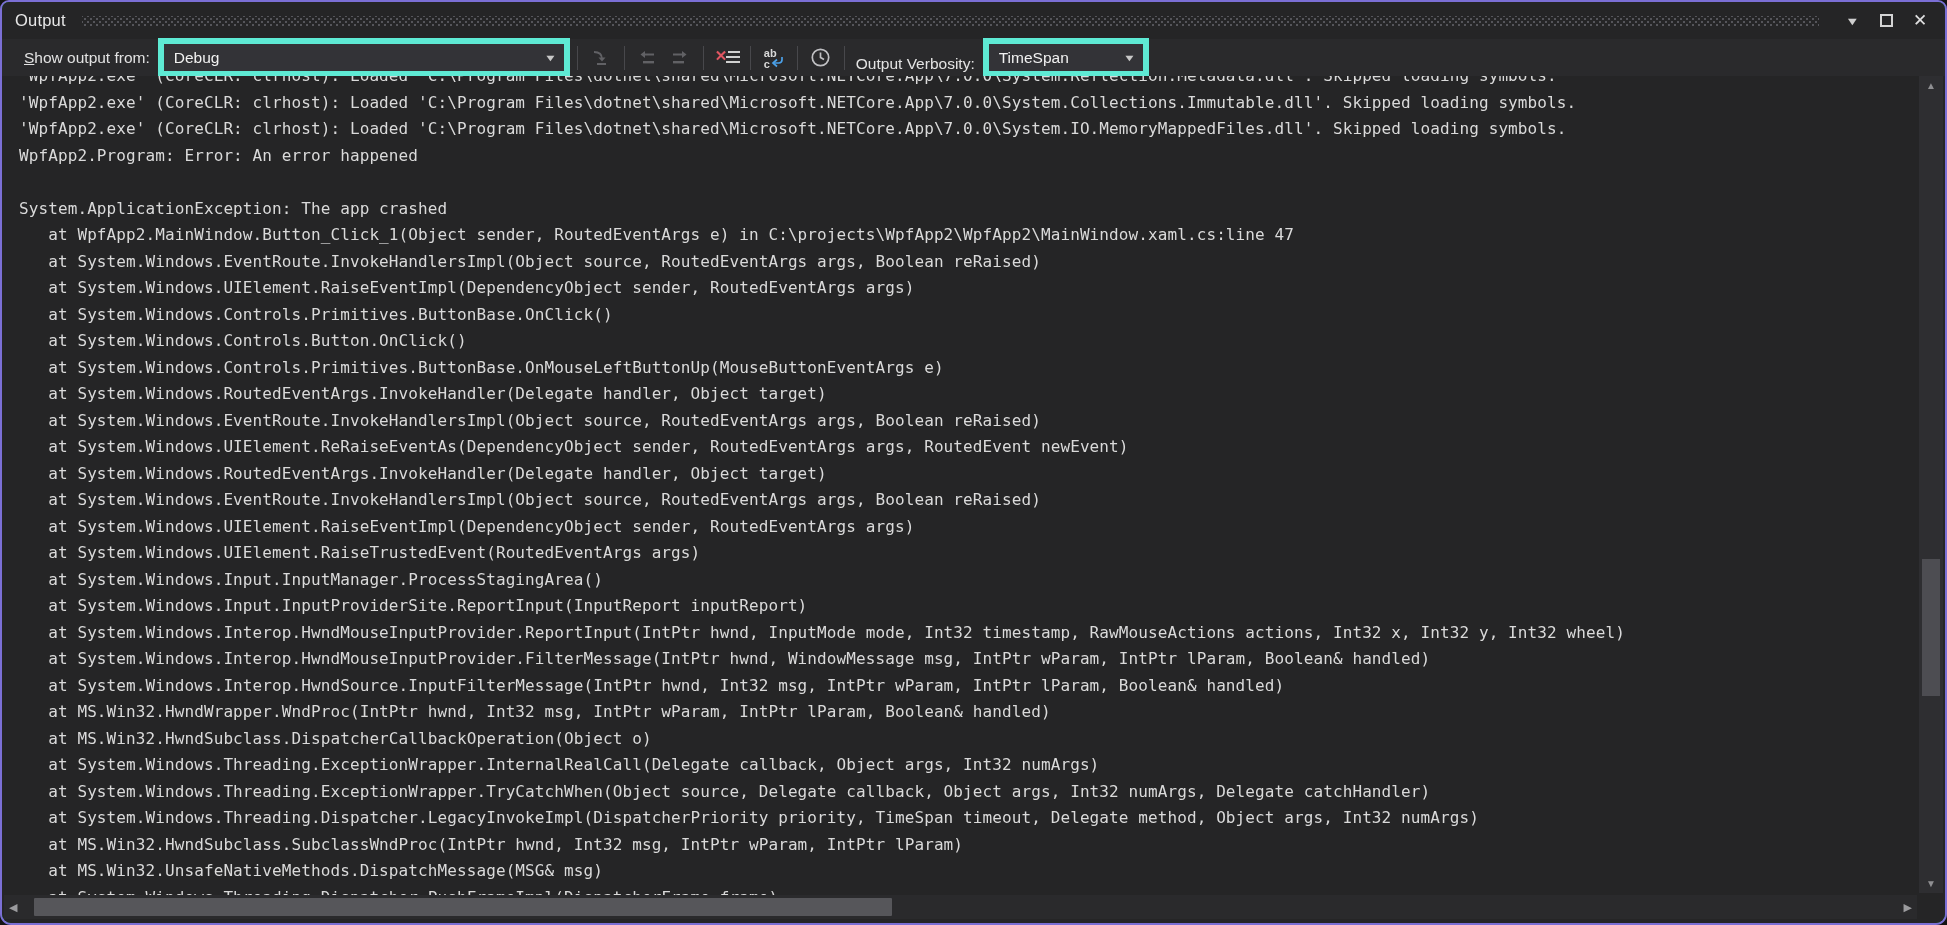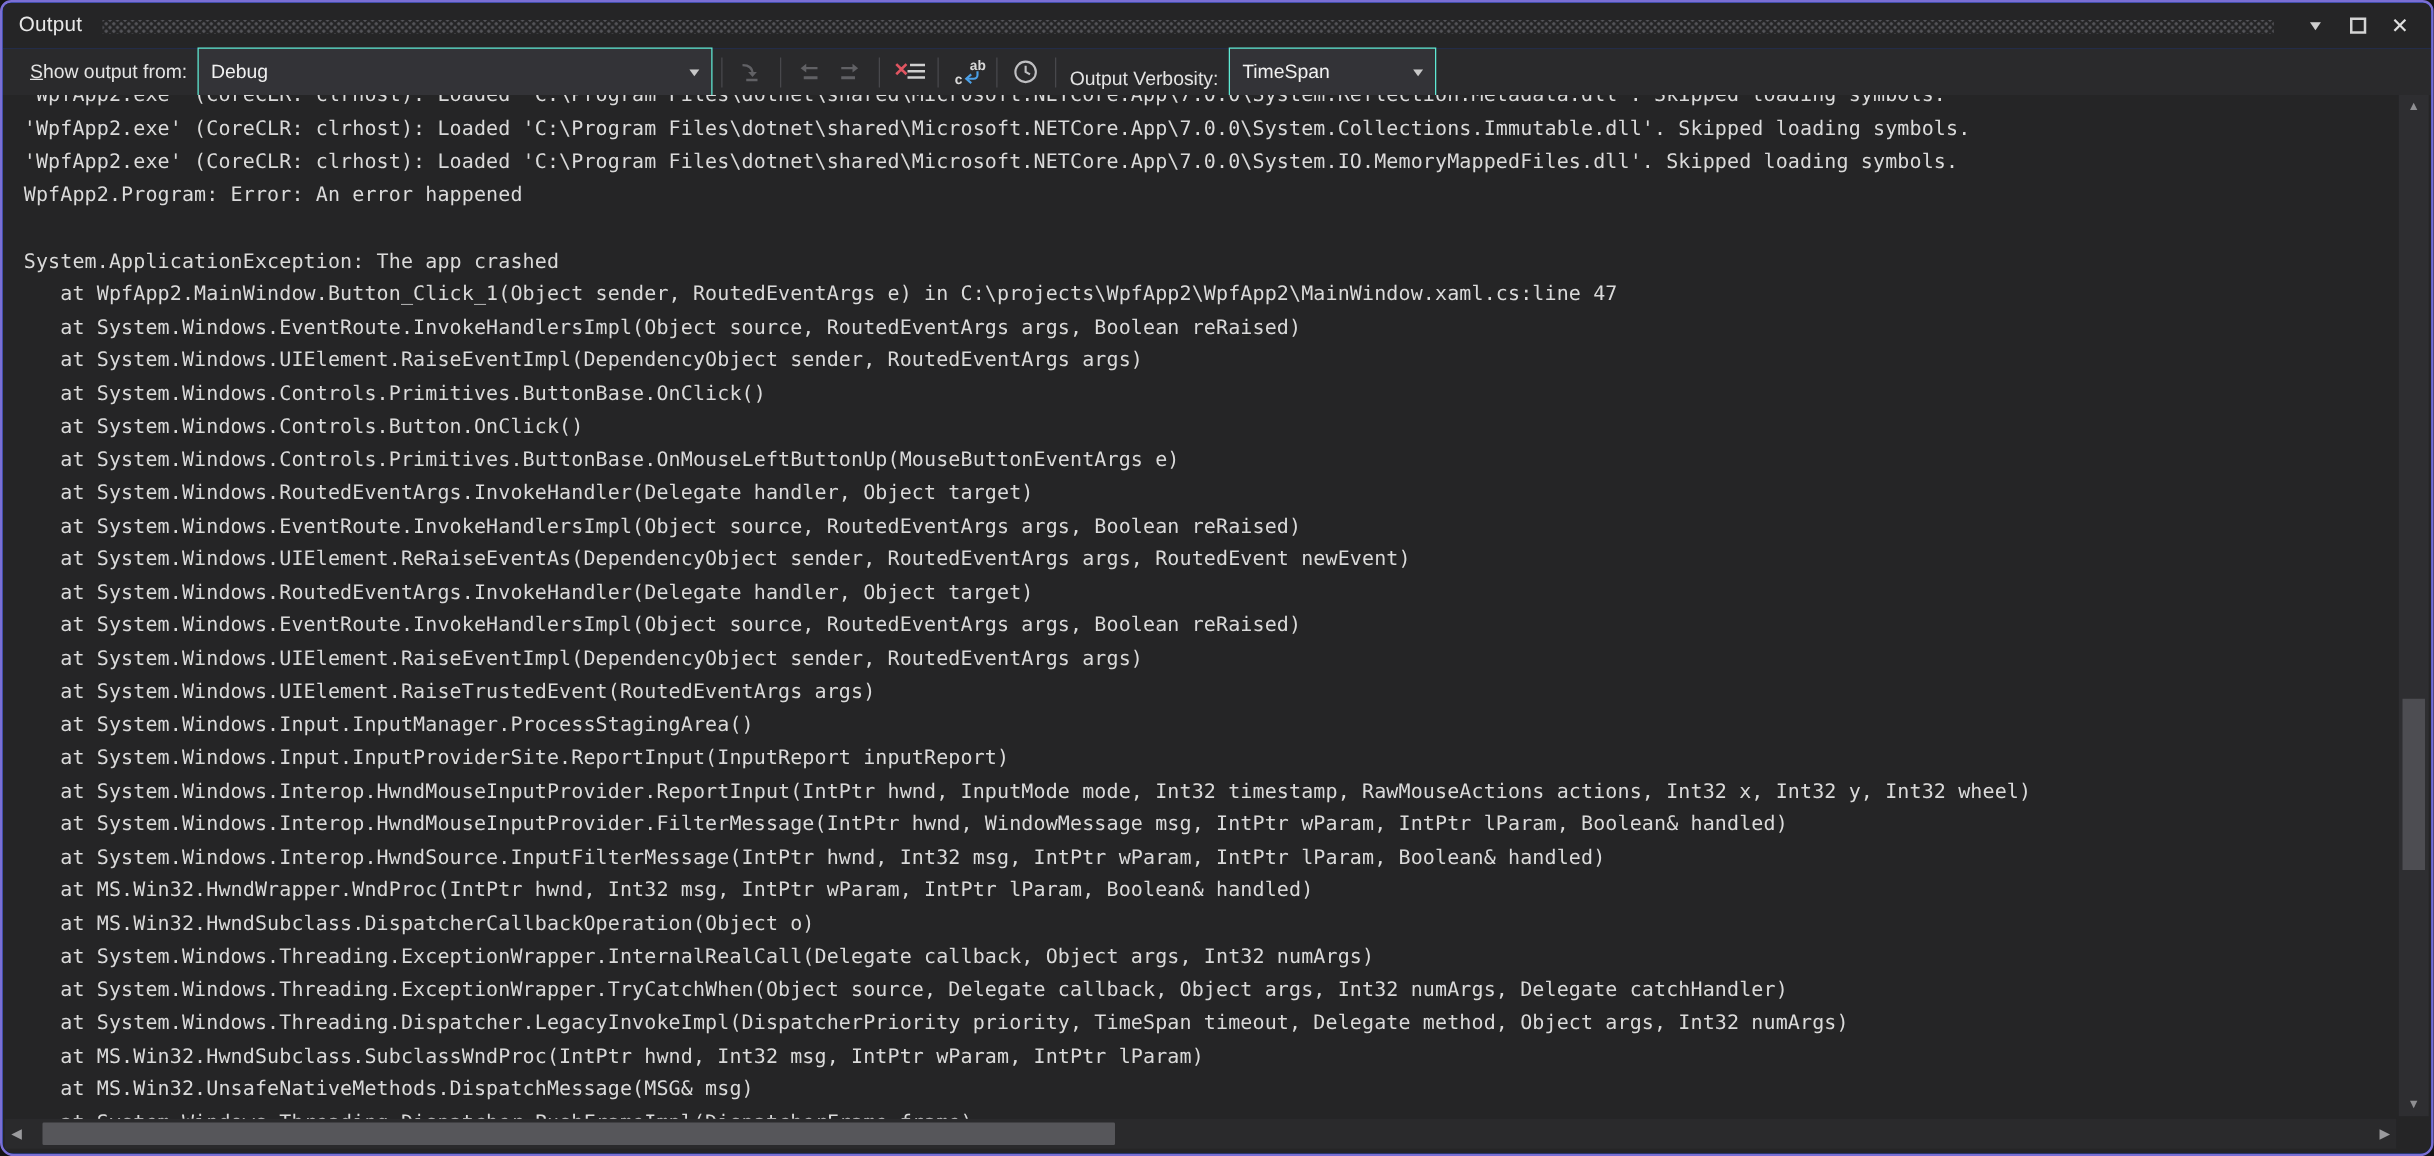--- a/index.html
+++ b/index.html
@@ -1,21 +1,21 @@
 <!DOCTYPE html>
 <html><head>
 <meta charset="utf-8">
 <style>
   * { margin:0; padding:0; box-sizing:border-box; }
   html,body { background:#141414; width:1947px; height:925px; overflow:hidden; }
   body { font-family:"Liberation Sans", sans-serif; }
 
   .window {
     position:relative; width:1947px; height:925px;
-    background:#1d4ed8;
+    background:#15803d;
     border:2px solid #7b6fd5;
     border-radius:9px 9px 11px 11px;
     overflow:hidden;
     display:flex; flex-direction:column;
   }
 
   
   .titlebar {
     height:37px; flex:0 0 37px;
     display:flex; align-items:center;
@@ -43,21 +43,21 @@
   
   .toolbar {
     height:37px; flex:0 0 37px;
     display:flex; align-items:center;
     background:#2a2a2c;
     padding:0 8px 0 10px;
   }
   .tlabel { color:#e3e3e3; font-size:15.5px; white-space:nowrap;margin-left:12px; }
   .tlabel .ak { text-decoration:underline; }
   .combo {
-    height:39px; background:#333337; border:1px solid #5eead4;
+    height:39px; background:#333337; border:6px solid #5eead4;
     display:flex; align-items:center;
     color:#f1f1f1; font-size:15.5px;
     padding:0 9px 0 10px; margin-left:8px;
   }
   .combo .cval { flex:1; white-space:nowrap; overflow:hidden; }
   .combo .cchev { font-size:9px; color:#c8c8c8; transform:scaleX(1.5); margin-left:10px; }
   .combo.source { width:412px; }
   .combo.verbosity { width:166px; }
 
   .sep { width:1px; height:24px; background:#48484c; margin:0 7px; flex:0 0 1px; }
@@ -71,21 +71,21 @@
   .clear-icon { position:relative; width:22px; height:16px; display:inline-block; }
   .clear-x { position:absolute; left:-1px; top:-3px; color:#e05561; font-size:15px; font-weight:bold; }
   .clear-lines { position:absolute; right:0; top:1px; width:12px; }
   .clear-lines i { display:block; height:2px; background:#d0d0d0; margin-bottom:3px; }
   .clear-lines i:nth-child(1){ width:12px; margin-left:2px; }
   .clear-lines i:nth-child(2){ width:14px; margin-left:0; }
   .clear-lines i:nth-child(3){ width:14px; margin-left:0; }
 
   .ww-icon { position:relative; width:22px; height:20px; display:inline-block;
              font-size:11px; font-weight:bold; color:#d8d8d8; line-height:9px; }
-  .ww-ab { position:absolute; left:13px; top:1px; letter-spacing:0; }
+  .ww-ab { position:absolute; left:1px; top:1px; letter-spacing:0; }
   .ww-c  { position:absolute; left:1px; top:12px; }
   .ww-arrow { position:absolute; left:8px; top:8px; }
 
   
   .content {
     position:relative; flex:1 1 auto; overflow:hidden;
     background:#252526;
   }
   .lines {
     position:absolute; left:17px; top:-13px; right:4px;

